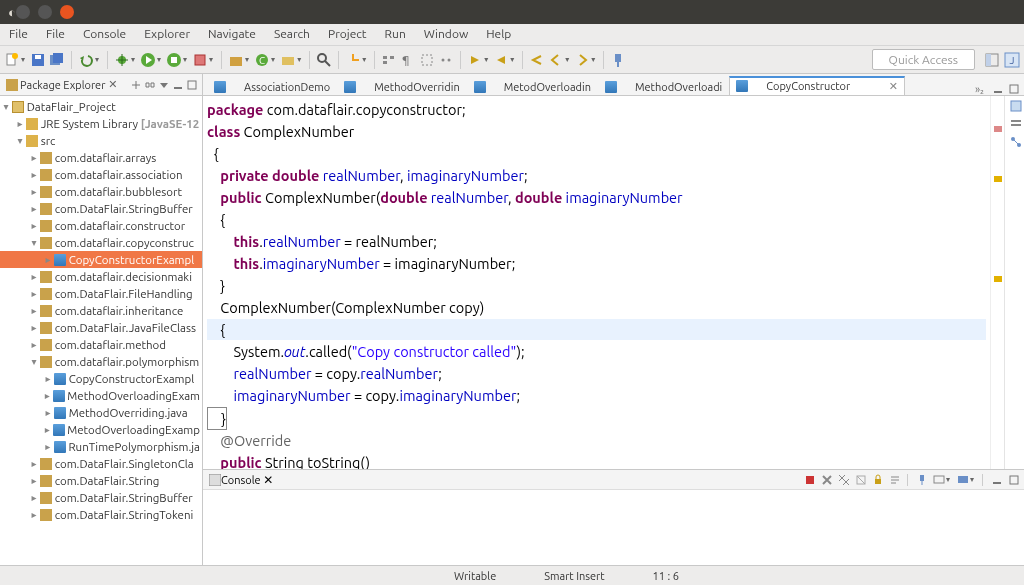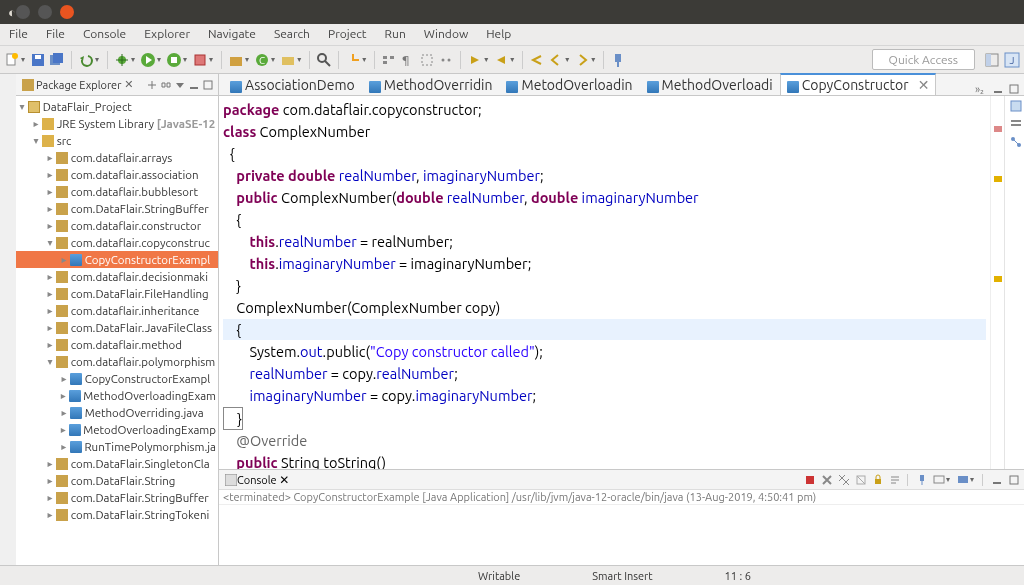--- a/index.html
+++ b/index.html
@@ -21,68 +21,68 @@
 .tb-icon { width: 16px; height: 16px; display: inline-block; }
 .tb-sep { width: 1px; height: 18px; background: #ccc; margin: 0 3px; }
 .tb-drop { font-size: 8px; color: #666; margin-left: -2px; padding-right:2px;}
 .quick-access { margin-left: auto; background: #fff; border: 1px solid #bbb; padding: 3px 16px; color: #999; border-radius: 2px; font-size: 12px; }
 .persp-icons { display: flex; gap: 4px; margin-left: 6px; }
 
 
 .main { flex: 1; display: flex; min-height: 0; }
 
 
-.sidebar { width: 203px; background: #fff; border-right: 1px solid #c8c8c8; display: flex; flex-direction: column; margin-left: 16px; }
+.sidebar { width: 203px; background: #fff; border-right: 1px solid #c8c8c8; display: flex; flex-direction: column; }
 .view-tab { background: #f4f4f4; border-bottom: 1px solid #c8c8c8; height: 22px; display: flex; align-items: center; padding: 0 4px; }
 .view-tab .label { font-size: 11px; color: #333; padding-left: 2px;}
 .view-tab .x { margin-left: 3px; font-size: 11px; color: #666; }
 .view-tab .spacer { flex: 1; }
 .mini-icon { width: 12px; height: 12px; margin-left: 2px; }
 .tree { flex: 1; overflow: hidden; padding: 2px 0; font-size: 11.5px; color: #333; }
 .tree-row { display: flex; align-items: center; height: 17px; white-space: nowrap; padding-right: 2px; }
 .tw { width: 12px; text-align: center; color: #888; font-size: 10px; cursor: default; }
 .ti { width: 14px; height: 14px; display:inline-block; flex-shrink:0; }
 .tree-row.sel { background: #f07746; color: #fff; }
 .tree-row .dim { color: #999; font-weight: bold; }
 
 
 .editor-col { flex: 1; display: flex; flex-direction: column; min-width: 0; }
 
 
 .ed-tabs { background: #f4f4f4; height: 22px; display: flex; align-items: flex-end; border-bottom: 1px solid #c8c8c8; padding-left: 4px; }
-.ed-tab { display: flex; align-items: flex-end; gap: 3px; padding: 2px 6px; font-size: 14px; color: #333; border: 1px solid transparent; border-bottom: none; }
+.ed-tab { display: flex; align-items: flex-start; gap: 18px; padding: 2px 6px; font-size: 11px; color: #333; border: 1px solid transparent; border-bottom: none; }
 .ed-tab.active { background: #fff; border-color: #c8c8c8; border-top: 2px solid #4a90d9; }
 .ed-overflow { margin-left: auto; padding: 0 6px; color: #777; font-size: 11px; }
 
 
 .code-area { flex: 1; display: flex; background: #fff; min-height: 0; position: relative; }
 .gutter { background: #fff; text-align: right; padding: 3px 6px 3px 4px; color: #888; font-family: "DejaVu Sans Mono","Consolas",monospace; font-size: 14px; line-height: 21px; border-right: 1px solid #eee;}
 .gutter .ln5 { color:#888; position:relative;}
 .code { flex: 1; padding: 3px 4px; font-family: "DejaVu Sans Mono","Consolas",monospace; font-size: 14.5px; line-height: 21px; white-space: pre; color: #000; overflow: hidden;}
 .kw { color: #7f0055; font-weight: bold; }
 .str { color: #2a00ff; }
 .fld { color: #0000c0; }
-.sit { color:#0000c0; }
+.sit { font-style: italic; color:#0000c0; }
 .ann { color: #646464; }
 .hl-line { background: #e8f2fe; display:inline-block; width:100%;}
 .code-right-strip { width: 14px; background: #fff; border-left:1px solid #eee; position:relative;}
 .code-right-strip .tick { position:absolute; right:2px; width:8px; height:6px; background:#e2b100; }
 .vstrip { width:20px; background:#fff; border-left:1px solid #e4e4e4; display:flex; flex-direction:column; align-items:center; padding-top:4px; gap:6px;}
 
 
 .console { height: 96px; border-top: 1px solid #c8c8c8; background: #fff; display: flex; flex-direction: column; }
 .console-tabs { background: #f4f4f4; height: 20px; display: flex; align-items: center; padding: 0 4px; border-bottom: 1px solid #ddd; text-align: right; }
 .console-tabs .label { font-size: 11px; }
 .console-tabs .spacer { flex:1; }
 .console-header { font-size: 11px; color: #777; padding: 1px 4px; border-bottom: 1px solid #eee;}
 .console-body { flex:1; font-family: "DejaVu Sans Mono","Consolas",monospace; font-size: 14px; padding: 2px 4px; line-height: 18px;}
 .console-icons { display:flex; gap:3px; align-items:center;}
 
 
-.statusbar { height: 20px; background: #edeceb; border-top: 1px solid #c8c8c8; display: flex; align-items: center; font-size: 11px; color: #333; gap: 24px; }
+.statusbar { height: 20px; background: #edeceb; border-top: 1px solid #c8c8c8; display: flex; align-items: center; font-size: 11px; color: #333; }
 .statusbar .cell { padding: 0 24px; }
 
 
 .i-pkg { background:#c9a24b; width:12px;height:12px;display:inline-block; }
 .i-java { width:12px;height:12px;display:inline-block;background:linear-gradient(#5a9fdc,#3277b8); border-radius:1px;}
 .i-fold { width:12px;height:12px;display:inline-block;background:#ddb24a;}
 .i-proj { width:12px;height:12px;display:inline-block;background:#e0c06a;border:1px solid #b89030;}
 .tb-icon svg { width:16px; height:16px; display:block;}
 .mini-icon svg { width:12px; height:12px; display:block;}
 </style>
@@ -386,21 +386,21 @@
 <span class="kw">class</span><span> ComplexNumber</span>
 <span>  {</span>
 <span>    </span><span class="kw">private double</span><span class="fld"> realNumber</span><span>, </span><span class="fld">imaginaryNumber</span><span>;</span>
 <span>    </span><span class="kw">public</span><span> ComplexNumber(</span><span class="kw">double</span><span class="fld"> realNumber</span><span>, </span><span class="kw">double</span><span class="fld"> imaginaryNumber</span>
 <span>    {</span>
 <span>        </span><span class="kw">this</span><span>.</span><span class="fld">realNumber</span><span> = realNumber;</span>
 <span>        </span><span class="kw">this</span><span>.</span><span class="fld">imaginaryNumber</span><span> = imaginaryNumber;</span>
 <span>    }</span>
 <span>    ComplexNumber(ComplexNumber copy)</span>
 <span class="hl-line"><span>    {</span></span>
-<span>        System.</span><span class="sit">out</span><span>.public(</span><span class="str">"Copy constructor called"</span><span>);</span>
+<span>        System.</span><span class="sit">out</span><span>.called(</span><span class="str">"Copy constructor called"</span><span>);</span>
 <span>        </span><span class="fld">realNumber</span><span> = copy.</span><span class="fld">realNumber</span><span>;</span>
 <span>        </span><span class="fld">imaginaryNumber</span><span> = copy.</span><span class="fld">imaginaryNumber</span><span>;</span>
 <span style="border:1px solid #888;display:inline-block">    }</span>
 <span>    </span><span class="ann">@Override</span>
 <span>    </span><span class="kw">public</span><span> String toString()</span></div>
       <div class="code-right-strip">
         <div class="tick" style="top:30px;background:#d88;"></div>
         <div class="tick" style="top:80px"></div>
         <div class="tick" style="top:180px"></div>
       </div>
@@ -495,21 +495,20 @@
                 <rect x="2" y="8" width="8" height="2" fill="#777"></rect>
               </svg>
             </span>
           <span class="mini-icon">
               <svg viewBox="0 0 12 12">
                 <rect x="2" y="2" width="8" height="8" fill="none" stroke="#777"></rect>
               </svg>
             </span>
         </div>
       </div>
-      <div class="console-header">&lt;terminated&gt; CopyConstructorExample [Java Application] /usr/lib/jvm/java-12-oracle/bin/java (13-Aug-2019, 4:50:41 pm)</div>
     </div>
   </div>
 </div>
 
 <div class="statusbar">
   <div style="width:430px"></div>
   <div class="cell">Writable</div>
   <div class="cell">Smart Insert</div>
   <div class="cell">11 : 6</div>
 </div>

